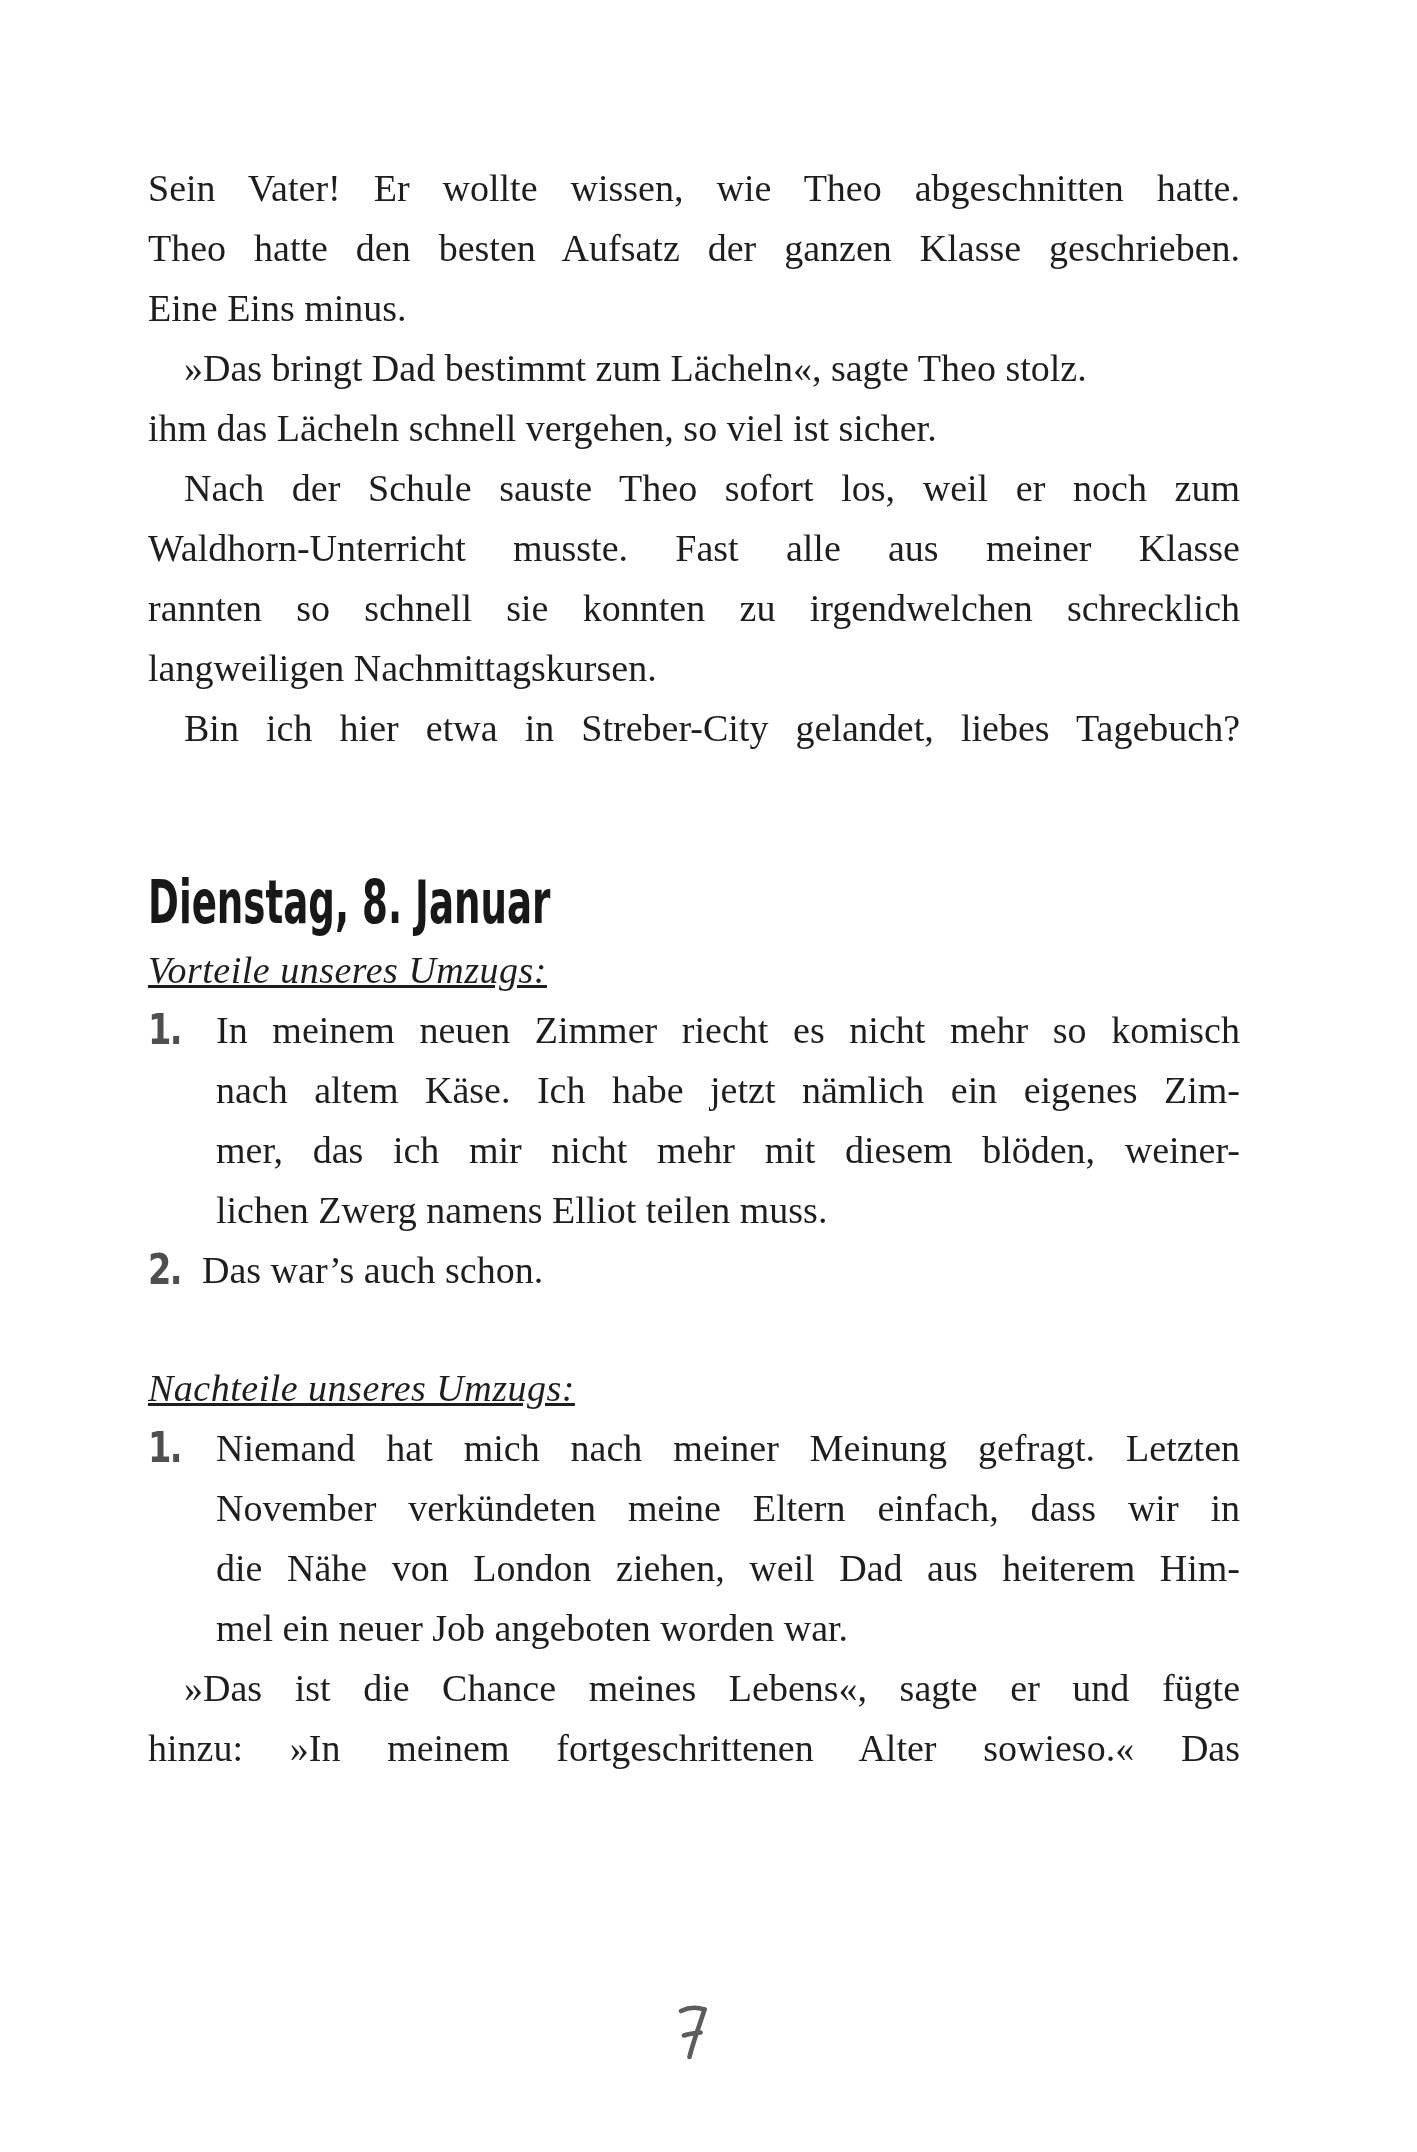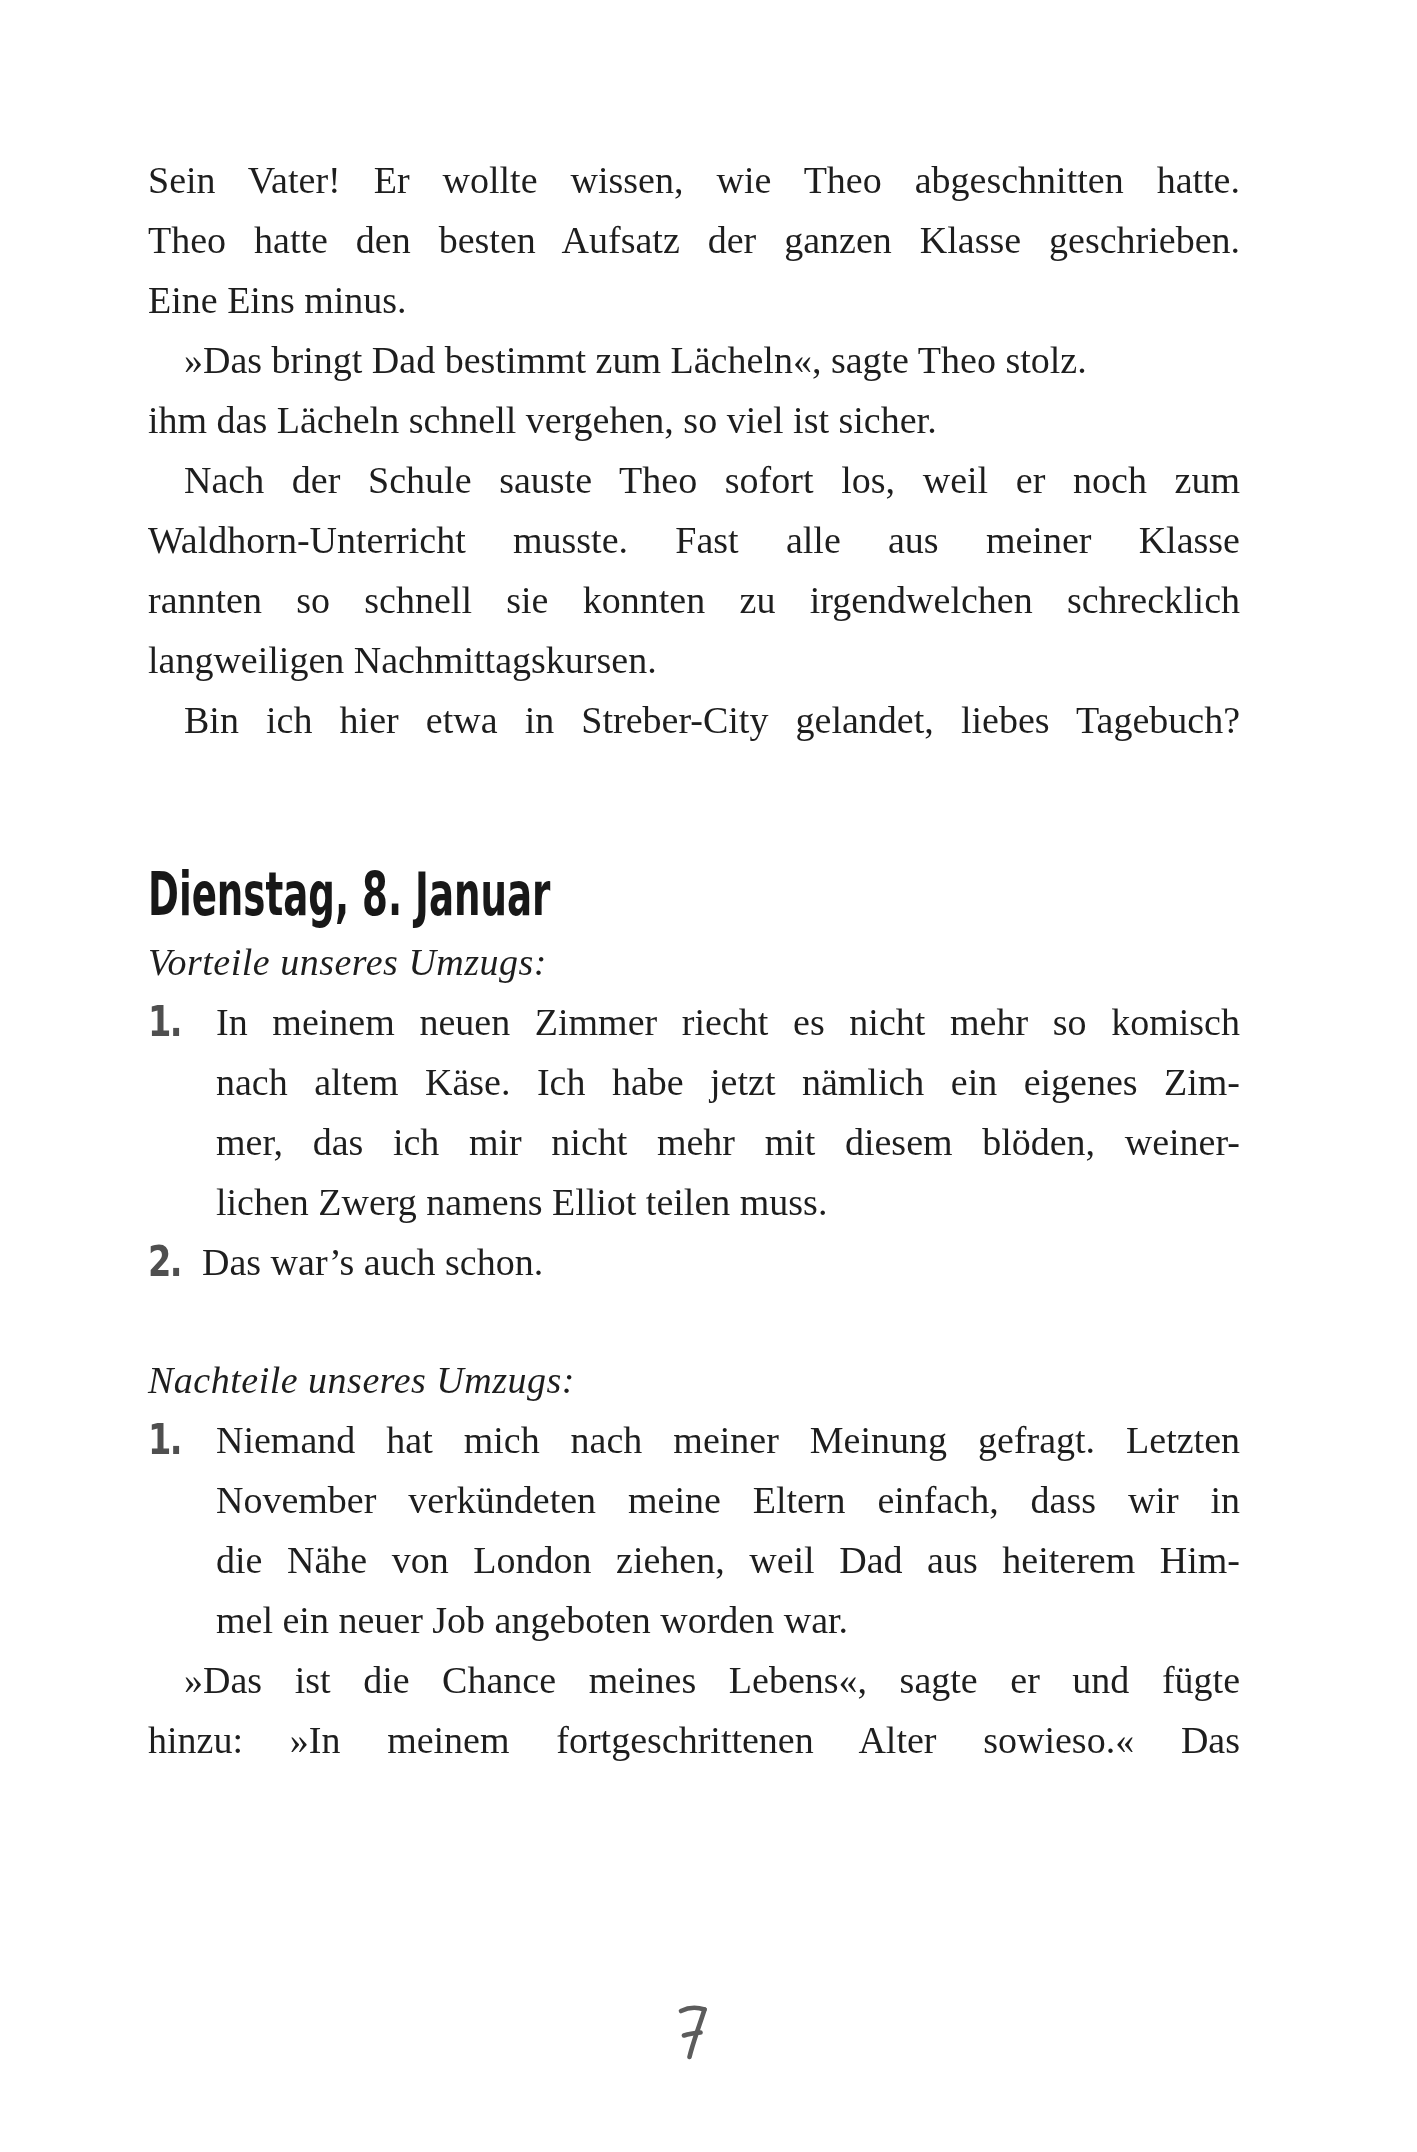--- a/index.html
+++ b/index.html
@@ -1,24 +1,24 @@
 <!DOCTYPE html>
 <html><head>
 <meta charset="utf-8">
 <style>
   html,body { margin:0; padding:0; background:#ffffff; }
   .page {
     position:relative; width:1417px; height:2152px; background:#ffffff;
     font-family:"Liberation Serif", serif; color:#1e1e1e; overflow:hidden;
   }
-  .textcol { position:absolute; left:148px; top:150px; width:1092px; }
+  .textcol { position:absolute; left:148px; top:158px; width:1092px; }
   .ln { font-size:38px; line-height:60px; white-space:normal; }
   .j  { text-align:justify; text-align-last:justify; }
   .ind { padding-left:36px; }
-  .sub { font-style:italic; letter-spacing:0.5px; }
+  .sub { font-style:italic; letter-spacing:0.5px;text-decoration:underline; }
   .sp1 { height:107px; }
   .sp2 { height:58px; }
   .heading-row { height:75px;text-decoration:underline; }
   .heading-text {
     display:inline-block; font-family:"DejaVu Sans", sans-serif; font-weight:bold;
     font-size:60px; line-height:75px; color:#181818;
     transform:scaleX(0.62); transform-origin:0 50%; letter-spacing:0px;
     white-space:nowrap;
   }
   .item { position:relative; }

